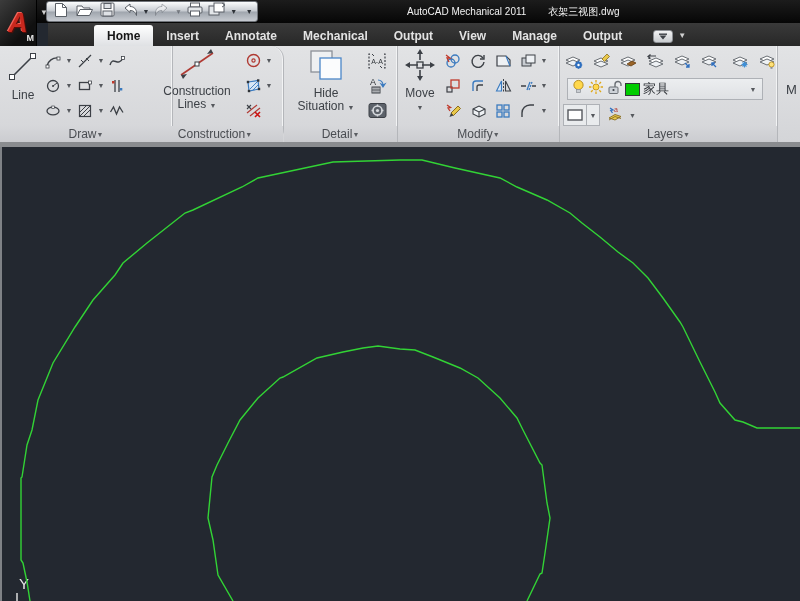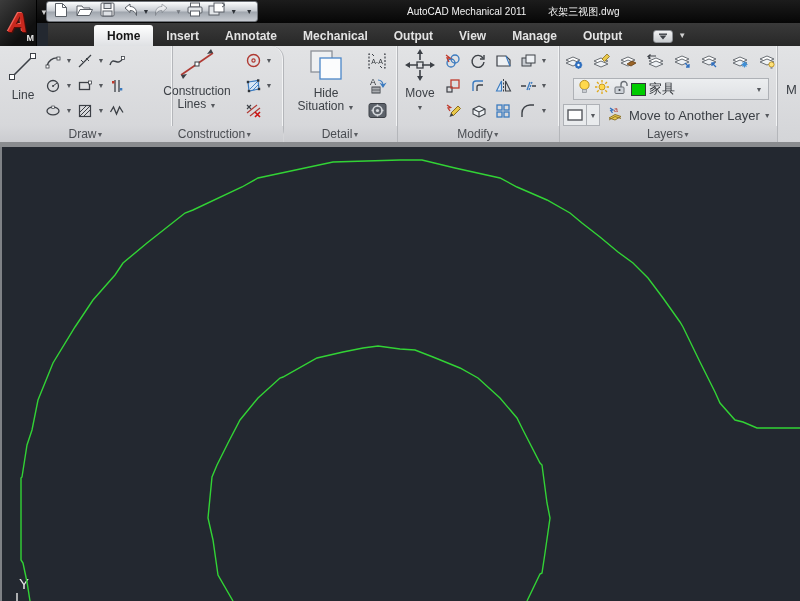--- a/index.html
+++ b/index.html
@@ -54,21 +54,21 @@
   .bigbtn{position:absolute;display:flex;flex-direction:column;align-items:center;
           font-size:12px;color:#3c4046;}
   .biglabel{text-align:center;line-height:13px;margin-top:2px;}
   .caret-s{font-size:7px;color:#55585d;}
   .grid{position:absolute;display:grid;grid-auto-rows:25px;align-items:center;}
   .ibtn{width:22px;height:22px;display:flex;align-items:center;justify-content:center;}
   .icaret{width:10px;font-size:7px;color:#55585d;text-align:center;}
 
   
   .lrow1{position:absolute;left:3px;top:4px;display:flex;gap:4px;align-items:center;}
-  .lcombo{position:absolute;left:13px;top:32px;width:196px;height:22px;
+  .lcombo{position:absolute;left:7px;top:32px;width:196px;height:22px;
           border:1px solid #aeb1b6;background:linear-gradient(#eceDef,#dfe1e4);
           background:linear-gradient(#eceef0,#dfe1e4);
           display:flex;align-items:center;gap:3px;padding:0 4px;}
   .lcombo .spacer{flex:1;}
   .swatch{width:15px;height:13px;border:1px solid #33363a;}
   .lname{font-size:13px;color:#2f3338;}
   .lrow3{position:absolute;left:3px;top:58px;display:flex;align-items:center;}
   .lframe{width:24px;height:22px;border:1px solid #aeb1b6;background:#e9ebed;
           display:flex;align-items:center;justify-content:center;}
   .lframe2{width:13px;height:22px;border:1px solid #aeb1b6;border-left:none;background:#e9ebed;
@@ -545,21 +545,20 @@
             </svg>
           </div>
         <div class="lframe2">▼</div>
         <div class="mv">
           <span><svg width="19" height="18" viewBox="0 0 19 18">
                 <path d="M4 3 l3 2 -2.3 .4 1.8 2.6" fill="none" stroke="#2f6fbf" stroke-width="1.2"></path>
                 <text x="8" y="7" font-size="7" fill="#b03a33">a</text>
                 <path d="M3 13 l6 -3.5 6 2 -6 3.5 z" fill="#e8c84a" stroke="#8a6d1f" stroke-width=".9"></path>
                 <path d="M3 15 l6 -3.5 6 2" fill="none" stroke="#8a6d1f" stroke-width=".9"></path>
               </svg></span>
-          <span>Move to Another Layer</span>
           <span class="caret-s">▼</span>
         </div>
       </div>
 
       <div class="ptitle">
         <span>Layers</span>
           <span class="pc">▼</span>
       </div>
     </div>
 

